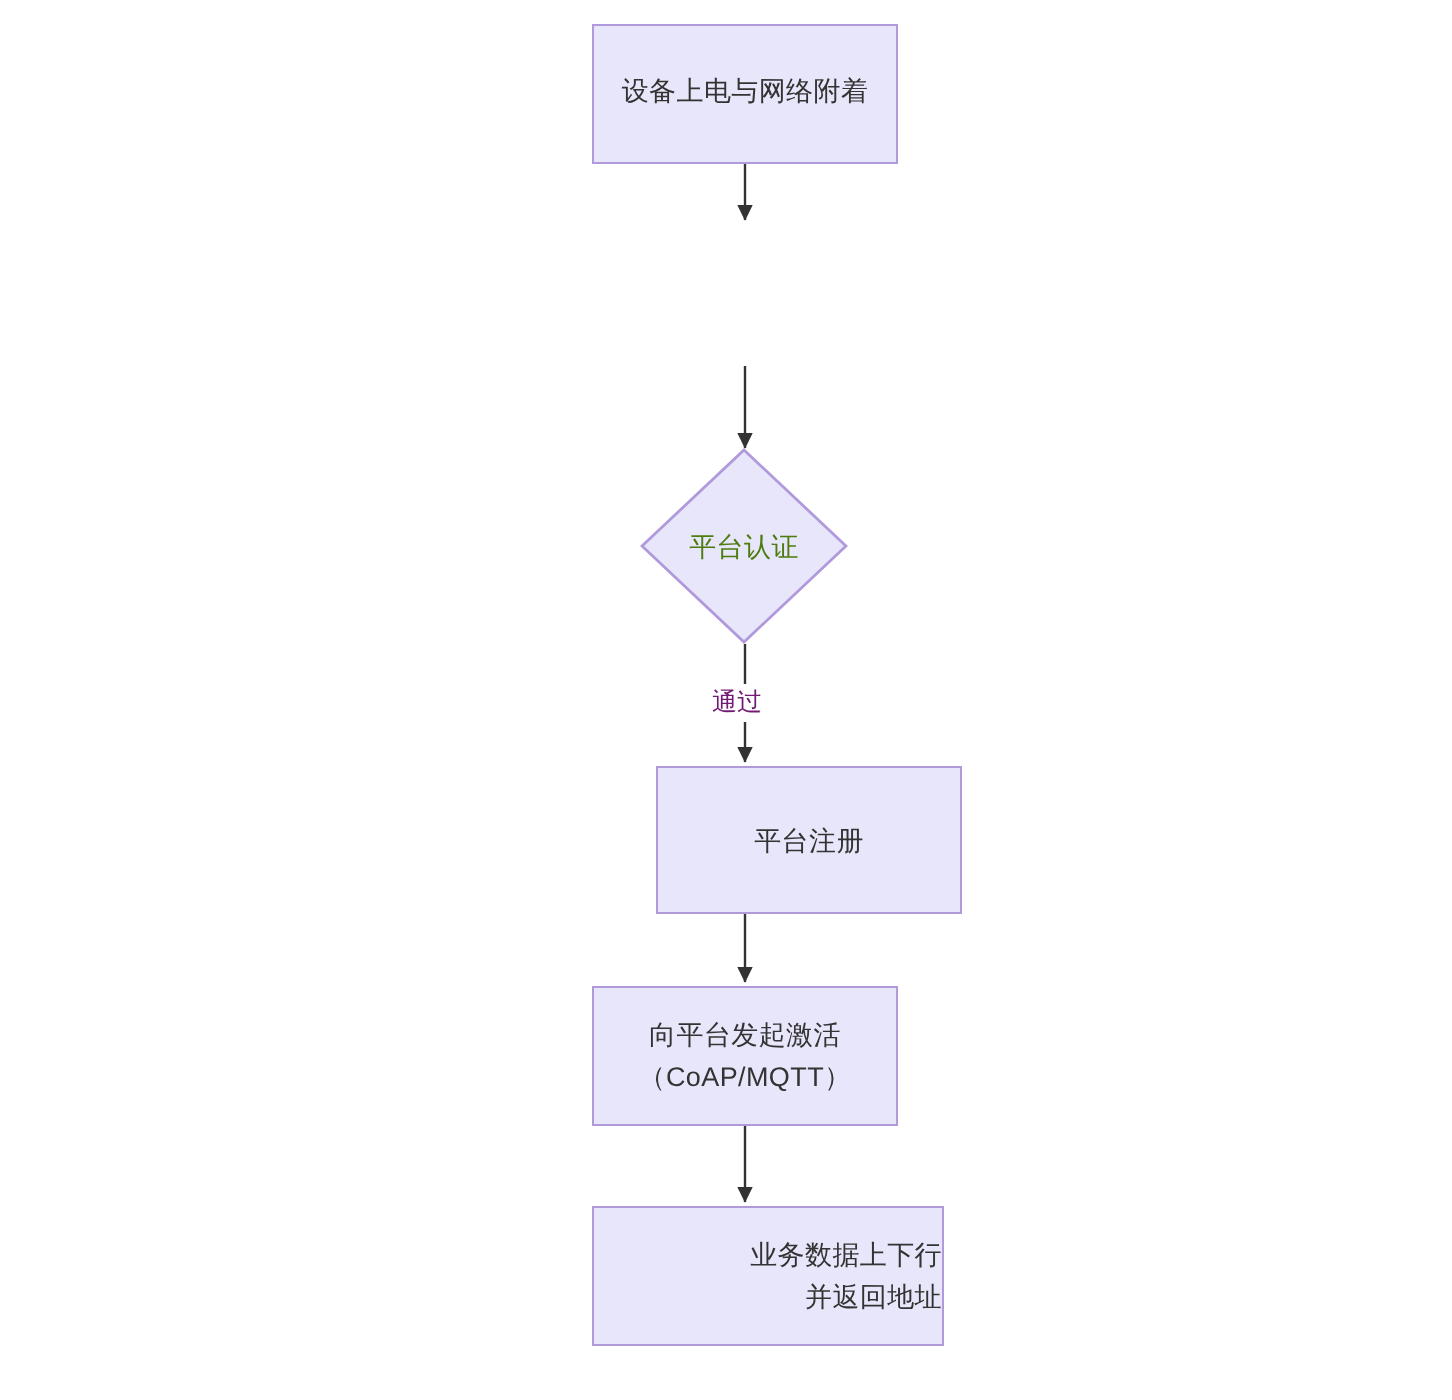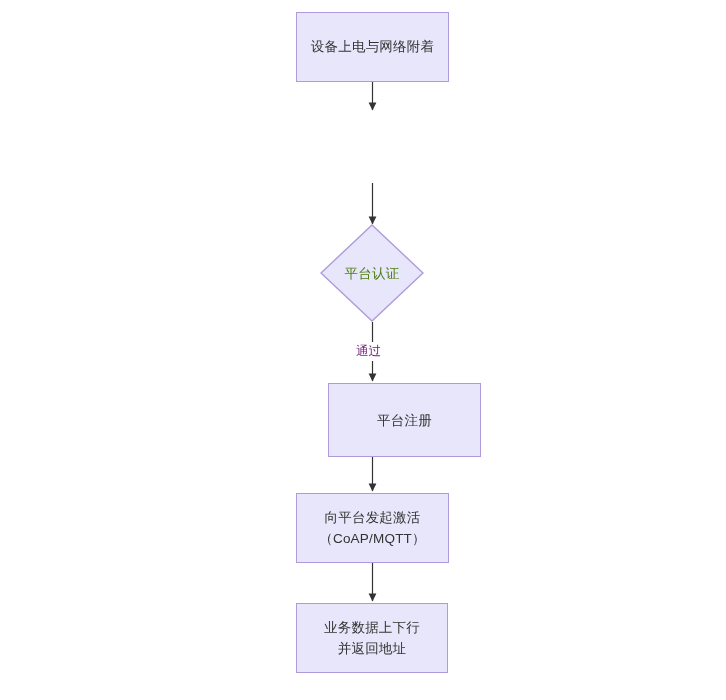--- a/index.html
+++ b/index.html
@@ -112,18 +112,18 @@
 
   <div class="node" style="left:296px; top:383px; width:153px; height:74px;margin-left:32px;">
     <span class="line">平台注册</span>
   </div>
 
   <div class="node" style="left:296px; top:493px; width:153px; height:70px;">
     <span class="line">向平台发起激活</span>
     <span class="line">（CoAP/MQTT）</span>
   </div>
 
-  <div class="node" style="left:296px; top:603px; width:152px; height:70px;">
+  <div class="node" style="left:296px; top:603px; width:176px; height:70px;align-items:flex-end;">
     <span class="line">业务数据上下行</span>
     <span class="line">并返回地址</span>
   </div>
 
 </div>
 
 </body></html>

